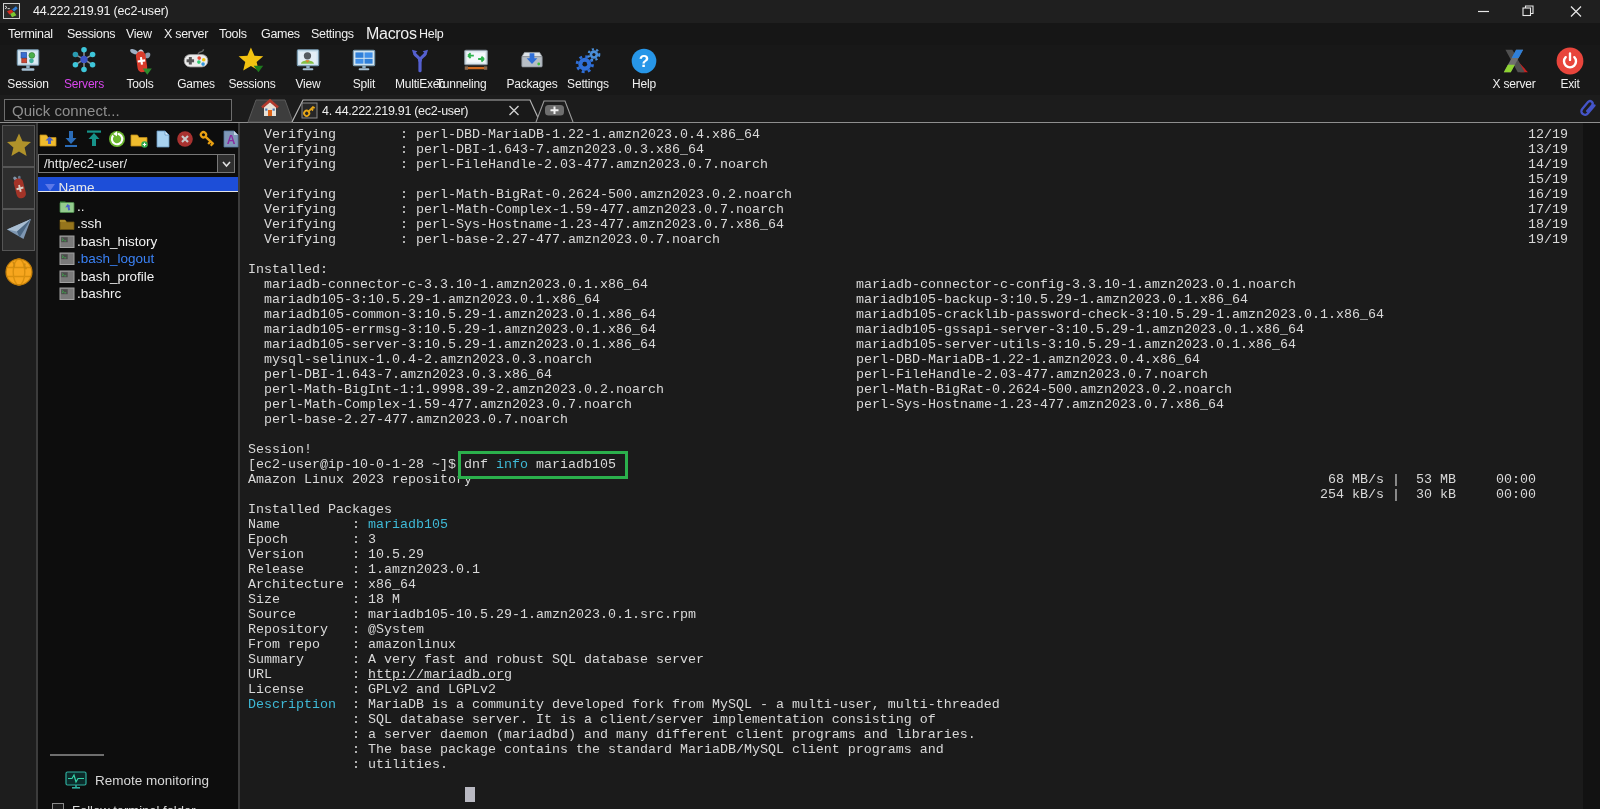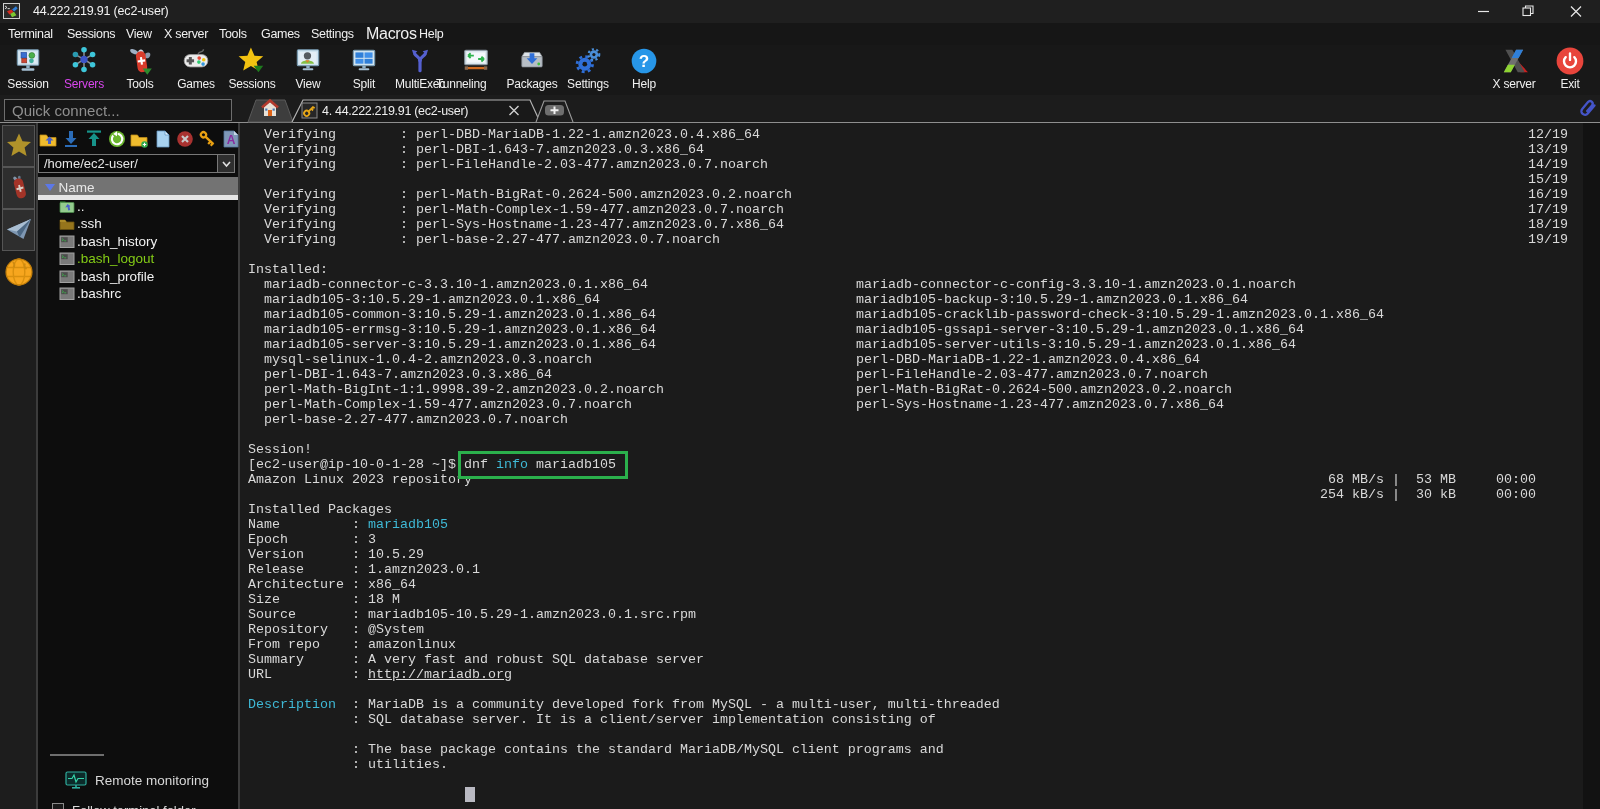--- a/index.html
+++ b/index.html
@@ -279,26 +279,26 @@
 <line x1="12.5" y1="9" x2="12.5" y2="12.5" stroke="#e8a012" stroke-width="2.2"></line>
 <line x1="15.5" y1="9" x2="15.5" y2="12" stroke="#e8a012" stroke-width="2.2"></line>
     </g>
   </svg>
 <svg class="abs" style="left:222px;top:130px" width="18" height="18" viewBox="0 0 18 18">
     <path d="M2,1 L12,1 L16,5 L16,17 L2,17 Z" fill="#7f98b8" stroke="#5878a0" stroke-width="0.8"></path>
 <path d="M12,1 L12,5 L16,5 Z" fill="#c8d8e8"></path>
 <text x="9" y="14" font-size="12" font-weight="bold" fill="#8a2da0" text-anchor="middle" font-family="Liberation Sans">A</text>
   </svg>
 <div class="abs" style="left:38px;top:154px;width:197px;height:19px;background:#0a0a0a;border:1px solid #787878">
-    <div style="margin:1px 0 0 5px;color:#e6e6e6;font-size:13px">/home/ec2-user/</div>
+    <div style="margin:1px 0 0 5px;color:#e6e6e6;font-size:13px">/http/ec2-user/</div>
   </div>
 <div class="abs" style="left:217px;top:155px;width:17px;height:17px;background:#2e2e2e;border-left:1px solid #787878"><svg width="17" height="17" viewBox="0 0 17 17">
       <path d="M5,7 L8.5,11 L12,7" fill="none" stroke="#e0e0e0" stroke-width="1.6"></path>
     </svg></div>
-<div class="abs" style="left:37.5px;top:177px;width:200.5px;height:23px;background:#737373;border-bottom:5px solid #e5e5e5">
+<div class="abs" style="left:37.5px;top:177px;width:200.5px;height:15px;background:#1d4ed8;border-bottom:1px solid #e5e5e5">
     <svg class="abs" style="left:6px;top:6px" width="12" height="9" viewBox="0 0 12 9">
       <polygon points="1,1 11,1 6,8" fill="#5c78e8"></polygon>
     </svg>
     <div class="abs" style="left:21px;top:3px;color:#e8e8e8;font-size:13.5px">Name</div>
   </div>
 <svg class="abs" style="left:59px;top:199.0px" width="16" height="15" viewBox="0 0 16 15">
     <path d="M1,3.5 h5 l1.5,2 h7.5" fill="none"></path>
     <rect x="1" y="2.5" width="5.5" height="2.5" fill="#2e8b2e"></rect>
 <rect x="1" y="3.5" width="14" height="10" rx="0.8" fill="#94cc8e" stroke="#4a8a4a" stroke-width="0.8"></rect>
 <path d="M8.5,11.5 L8.5,8 L6.2,8 L9.2,5 L11.5,7.6 L10.5,8 L10.5,11.5 Z" fill="#4a62c8" transform="rotate(-12 9 8)"></path>
@@ -315,21 +315,21 @@
 <path d="M3,4.5 L4.6,5.8 L3,7" stroke="#3fae4e" stroke-width="0.9" fill="none"></path>
 <rect x="5.2" y="6.4" width="2" height="0.9" fill="#3fae4e"></rect>
   </svg>
 <div class="abs" style="left:77px;top:233.8px;color:#f2f2f2;font-size:13.5px;line-height:15px">.bash_history</div>
 <svg class="abs" style="left:59px;top:251.2px" width="16" height="15" viewBox="0 0 16 15">
     <rect x="1" y="2" width="14" height="11.5" fill="#7a7a7a" stroke="#a2a2a2" stroke-width="1"></rect>
 <rect x="2.2" y="3.2" width="6.5" height="5" fill="#4c4c4c"></rect>
 <path d="M3,4.5 L4.6,5.8 L3,7" stroke="#3fae4e" stroke-width="0.9" fill="none"></path>
 <rect x="5.2" y="6.4" width="2" height="0.9" fill="#3fae4e"></rect>
   </svg>
-<div class="abs" style="left:77px;top:251.2px;color:#84cc16;font-size:13.5px;line-height:15px">.bash_logout</div>
+<div class="abs" style="left:77px;top:251.2px;color:#3b82f6;font-size:13.5px;line-height:15px">.bash_logout</div>
 <svg class="abs" style="left:59px;top:268.6px" width="16" height="15" viewBox="0 0 16 15">
     <rect x="1" y="2" width="14" height="11.5" fill="#7a7a7a" stroke="#a2a2a2" stroke-width="1"></rect>
 <rect x="2.2" y="3.2" width="6.5" height="5" fill="#4c4c4c"></rect>
 <path d="M3,4.5 L4.6,5.8 L3,7" stroke="#3fae4e" stroke-width="0.9" fill="none"></path>
 <rect x="5.2" y="6.4" width="2" height="0.9" fill="#3fae4e"></rect>
   </svg>
 <div class="abs" style="left:77px;top:268.6px;color:#f2f2f2;font-size:13.5px;line-height:15px">.bash_profile</div>
 <svg class="abs" style="left:59px;top:286.0px" width="16" height="15" viewBox="0 0 16 15">
     <rect x="1" y="2" width="14" height="11.5" fill="#7a7a7a" stroke="#a2a2a2" stroke-width="1"></rect>
 <rect x="2.2" y="3.2" width="6.5" height="5" fill="#4c4c4c"></rect>
@@ -377,18 +377,20 @@
     <div class="tl" style="top:409px"><span style="left:8px">Epoch        : 3</span></div>
     <div class="tl" style="top:424px"><span style="left:8px">Version      : 10.5.29</span></div>
     <div class="tl" style="top:439px"><span style="left:8px">Release      : 1.amzn2023.0.1</span></div>
     <div class="tl" style="top:454px"><span style="left:8px">Architecture : x86_64</span></div>
     <div class="tl" style="top:469px"><span style="left:8px">Size         : 18 M</span></div>
     <div class="tl" style="top:484px"><span style="left:8px">Source       : mariadb105-10.5.29-1.amzn2023.0.1.src.rpm</span></div>
     <div class="tl" style="top:499px"><span style="left:8px">Repository   : @System</span></div>
     <div class="tl" style="top:514px"><span style="left:8px">From repo    : amazonlinux</span></div>
     <div class="tl" style="top:529px"><span style="left:8px">Summary      : A very fast and robust SQL database server</span></div>
     <div class="tl" style="top:544px"><span style="left:8px">URL          : <span class="ul" style="position:static">http://mariadb.org</span></span></div>
+    <div class="tl" style="top:559px"><span style="left:8px">License      : GPLv2 and LGPLv2</span></div>
     <div class="tl" style="top:574px"><span style="left:8px"><span class="cy" style="position:static">Description</span>  : MariaDB is a community developed fork from MySQL - a multi-user, multi-threaded</span></div>
     <div class="tl" style="top:589px"><span style="left:8px">             : SQL database server. It is a client/server implementation consisting of</span></div>
+    <div class="tl" style="top:604px"><span style="left:8px">             : a server daemon (mariadbd) and many different client programs and libraries.</span></div>
     <div class="tl" style="top:619px"><span style="left:8px">             : The base package contains the standard MariaDB/MySQL client programs and</span></div>
     <div class="tl" style="top:634px"><span style="left:8px">             : utilities.</span></div>
   </div>
 <div class="abs" style="left:458px;top:451px;width:170px;height:28px;border:3px solid #2bb04c"></div>
 <div class="abs" style="left:465px;top:787px;width:10px;height:15px;background:#b9b9c2"></div>
 </body></html>

